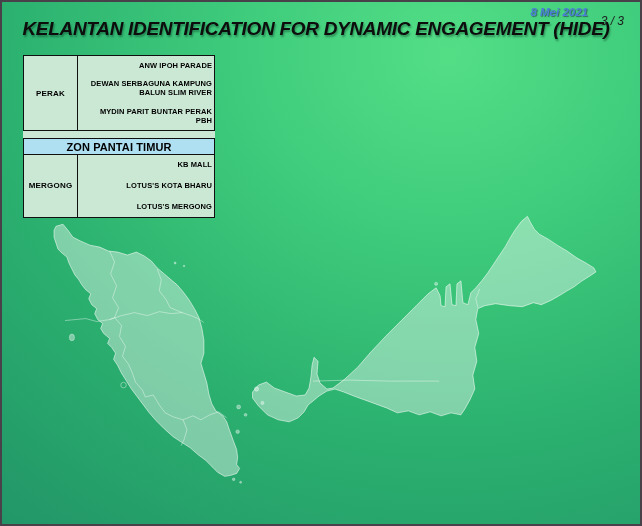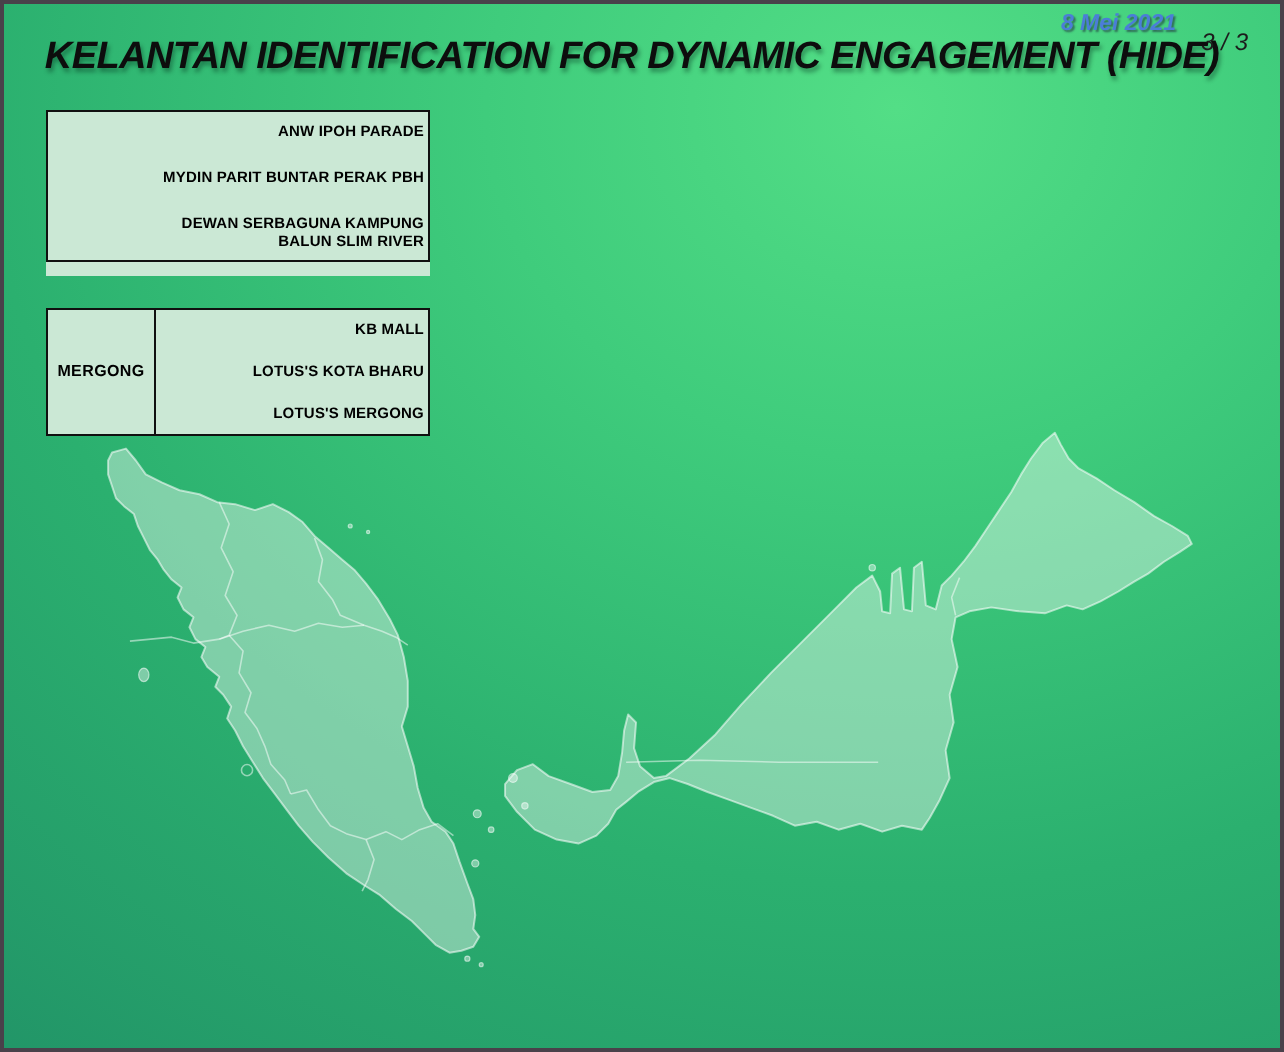--- a/index.html
+++ b/index.html
@@ -137,36 +137,38 @@
       <path d="M313,382 L350,381 L390,382 L440,382"></path>
       <path d="M481,289 L477,299 L479,308"></path>
     </g>
   </svg>
 
   <div class="slide-date">8 Mei 2021</div>
   <div class="slide-title">KELANTAN IDENTIFICATION FOR DYNAMIC ENGAGEMENT (HIDE)</div>
   <div class="page-indicator">3 / 3</div>
 
   <div class="panel panel-perak">
+    <div class="region-cell">PERAK</div>
     <div class="loc-cell">
       <div class="loc">
         <span>ANW IPOH PARADE</span>
       </div>
       <div class="loc">
-        <span>MYDIN PARIT BUNTAR PERAK PBH</span>
+        <span>DEWAN SERBAGUNA KAMPUNG</span>
+        <span>BALUN SLIM RIVER</span>
       </div>
       <div class="loc">
-        <span>DEWAN SERBAGUNA KAMPUNG</span>
-        <span>BALUN SLIM RIVER</span>
+        <span>MYDIN PARIT BUNTAR PERAK PBH</span>
       </div>
     </div>
   </div>
 
   <div class="table-spacer"></div>
 
+  <div class="zone-header">ZON PANTAI TIMUR</div>
 
   <div class="panel panel-kelantan">
     <div class="region-cell">MERGONG</div>
     <div class="loc-cell">
       <div class="loc">
         <span>KB MALL</span>
       </div>
       <div class="loc">
         <span>LOTUS'S KOTA BHARU</span>
       </div>

